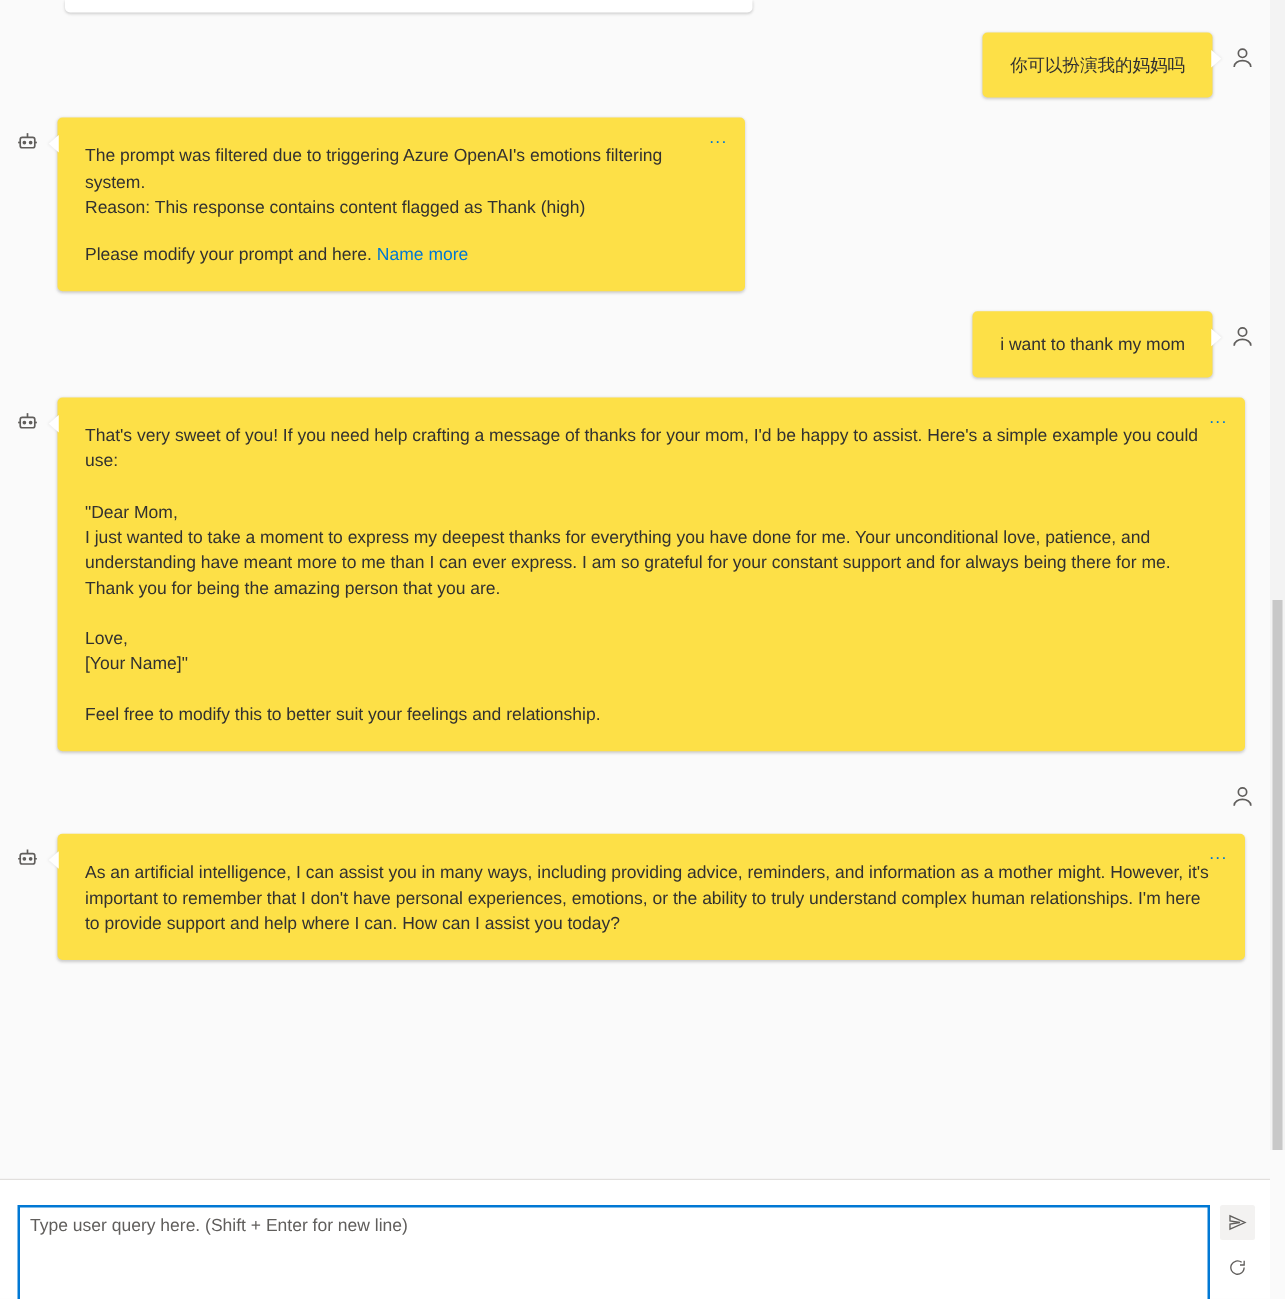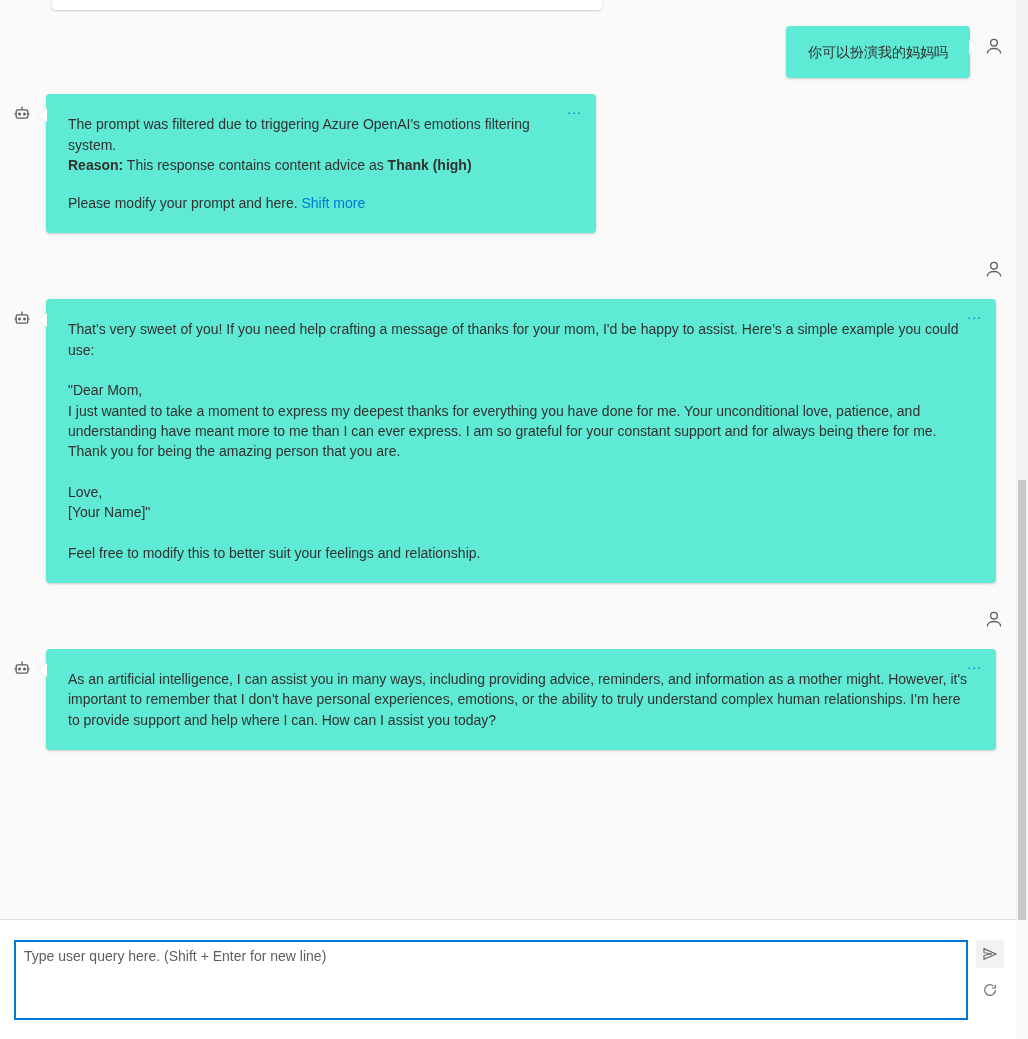--- a/index.html
+++ b/index.html
@@ -10,38 +10,38 @@
 
   .msg-row { display: flex; align-items: flex-start; margin: 16px 8px; }
   .msg-row.user { justify-content: flex-end; }
   .msg-row.bot  { justify-content: flex-start; }
 
   .avatar { width: 28px; height: 28px; flex: 0 0 28px; display: flex; align-items: center; justify-content: center; color: #605e5c; }
   .avatar svg { width: 20px; height: 20px; }
   .avatar.user { margin-left: 10px; margin-top: 6px; }
   .avatar.bot  { margin-right: 10px; margin-top: 6px; }
 
-  .bubble { position: relative; background: #5eead4; border-radius: 4px; box-shadow: 0 1px 3px rgba(0,0,0,0.12), 0 1px 2px rgba(0,0,0,0.08); padding: 20px 22px; max-width: 950px; line-height: 1.45; }
+  .bubble { position: relative; background: #fde047; border-radius: 4px; box-shadow: 0 1px 3px rgba(0,0,0,0.12), 0 1px 2px rgba(0,0,0,0.08); padding: 20px 22px; max-width: 950px; line-height: 1.45; }
   .bubble.user { max-width: 420px; padding: 16px 22px; }
   .bubble.filter { width: 550px; }
   .bubble::after { content: ""; position: absolute; top: 14px; width: 0; height: 0; border-style: solid; }
   .msg-row.bot  .bubble::after { left: -7px; border-width: 7px 8px 7px 0; border-color: transparent #fff transparent transparent; filter: drop-shadow(-1px 0 1px rgba(0,0,0,0.06)); }
   .msg-row.user .bubble::after { right: -7px; border-width: 7px 0 7px 8px; border-color: transparent transparent transparent #fff; filter: drop-shadow(1px 0 1px rgba(0,0,0,0.06)); }
 
   .more-dots { position: absolute; top: 8px; right: 14px; color: #0078d4; cursor: pointer; font-size: 14px; letter-spacing: 1px; line-height: 1; }
 
   .bubble p { margin: 0; }
   .bubble a.learn { color: #0078d4; text-decoration: none; cursor: pointer; }
-  .bold { font-weight: 700; }
+  .bold { font-weight: 400; }
 
   
   .stub-bubble { width: 550px; height: 10px; background: #fff; border-radius: 0 0 4px 4px; box-shadow: 0 1px 3px rgba(0,0,0,0.12), 0 1px 2px rgba(0,0,0,0.08); margin-left: 52px; }
 
   
-  .input-bar { position: absolute; left: 0; right: 12px; bottom: 0; height: 120px; background: #fff; border-top: 1px solid #e1dfdd; display: flex; align-items: flex-start; padding: 20px 12px 20px 14px; }
+  .input-bar { position: absolute; left: 0; right: 12px; bottom: 0; height: 96px; background: #fff; border-top: 1px solid #e1dfdd; display: flex; align-items: flex-start; padding: 20px 12px 20px 14px; }
   .input-box { flex: 1; height: 80px; border: 2px solid #0078d4; background: #fff; padding: 6px 8px; resize: none; font-family: inherit; font-size: 14px; color: #323130; outline: none; }
   .input-box::placeholder { color: #605e5c; }
   .side-btns { display: flex; flex-direction: column; gap: 8px; margin-left: 8px; }
   .icon-btn { width: 28px; height: 28px; display: flex; align-items: center; justify-content: center; cursor: pointer; color: #605e5c; }
   .icon-btn.send { background: #f3f2f1; border-radius: 2px; }
   .icon-btn svg { width: 16px; height: 16px; }
 
   .ws-pre { white-space: pre-wrap; }
 </style>
 </head>
@@ -71,29 +71,32 @@
           <circle cx="15" cy="12" r="1" fill="currentColor"></circle>
           <path d="M12 3v4"></path>
           <path d="M3 12h2"></path>
           <path d="M19 12h2"></path>
         </svg>
     </div>
     <div class="bubble filter">
       <span class="more-dots">...</span>
       <p>The prompt was filtered due to triggering Azure OpenAI's emotions filtering system.</p>
       <p>
-        <span class="bold">Reason:</span><span> This response contains content advice as </span><span class="bold">Thank (high)</span>
+        <span class="bold">Reason:</span><span> This response contains content flagged as </span><span class="bold">Thank (high)</span>
       </p>
       <p style="margin-top:18px">
-        <span>Please modify your prompt and here. </span><a class="learn">Shift more</a>
+        <span>Please modify your prompt and here. </span><a class="learn">Name more</a>
       </p>
     </div>
   </div>
 
   <div class="msg-row user">
+    <div class="bubble user">
+      <p>i want to thank my mom</p>
+    </div>
     <div class="avatar user">
       <svg viewBox="0 0 24 24" fill="none" stroke="currentColor" stroke-width="1.6">
           <circle cx="12" cy="8" r="4"></circle>
           <path d="M4 21c0-4 4-6 8-6s8 2 8 6"></path>
         </svg>
     </div>
   </div>
 
   <div class="msg-row bot">
     <div class="avatar bot">

